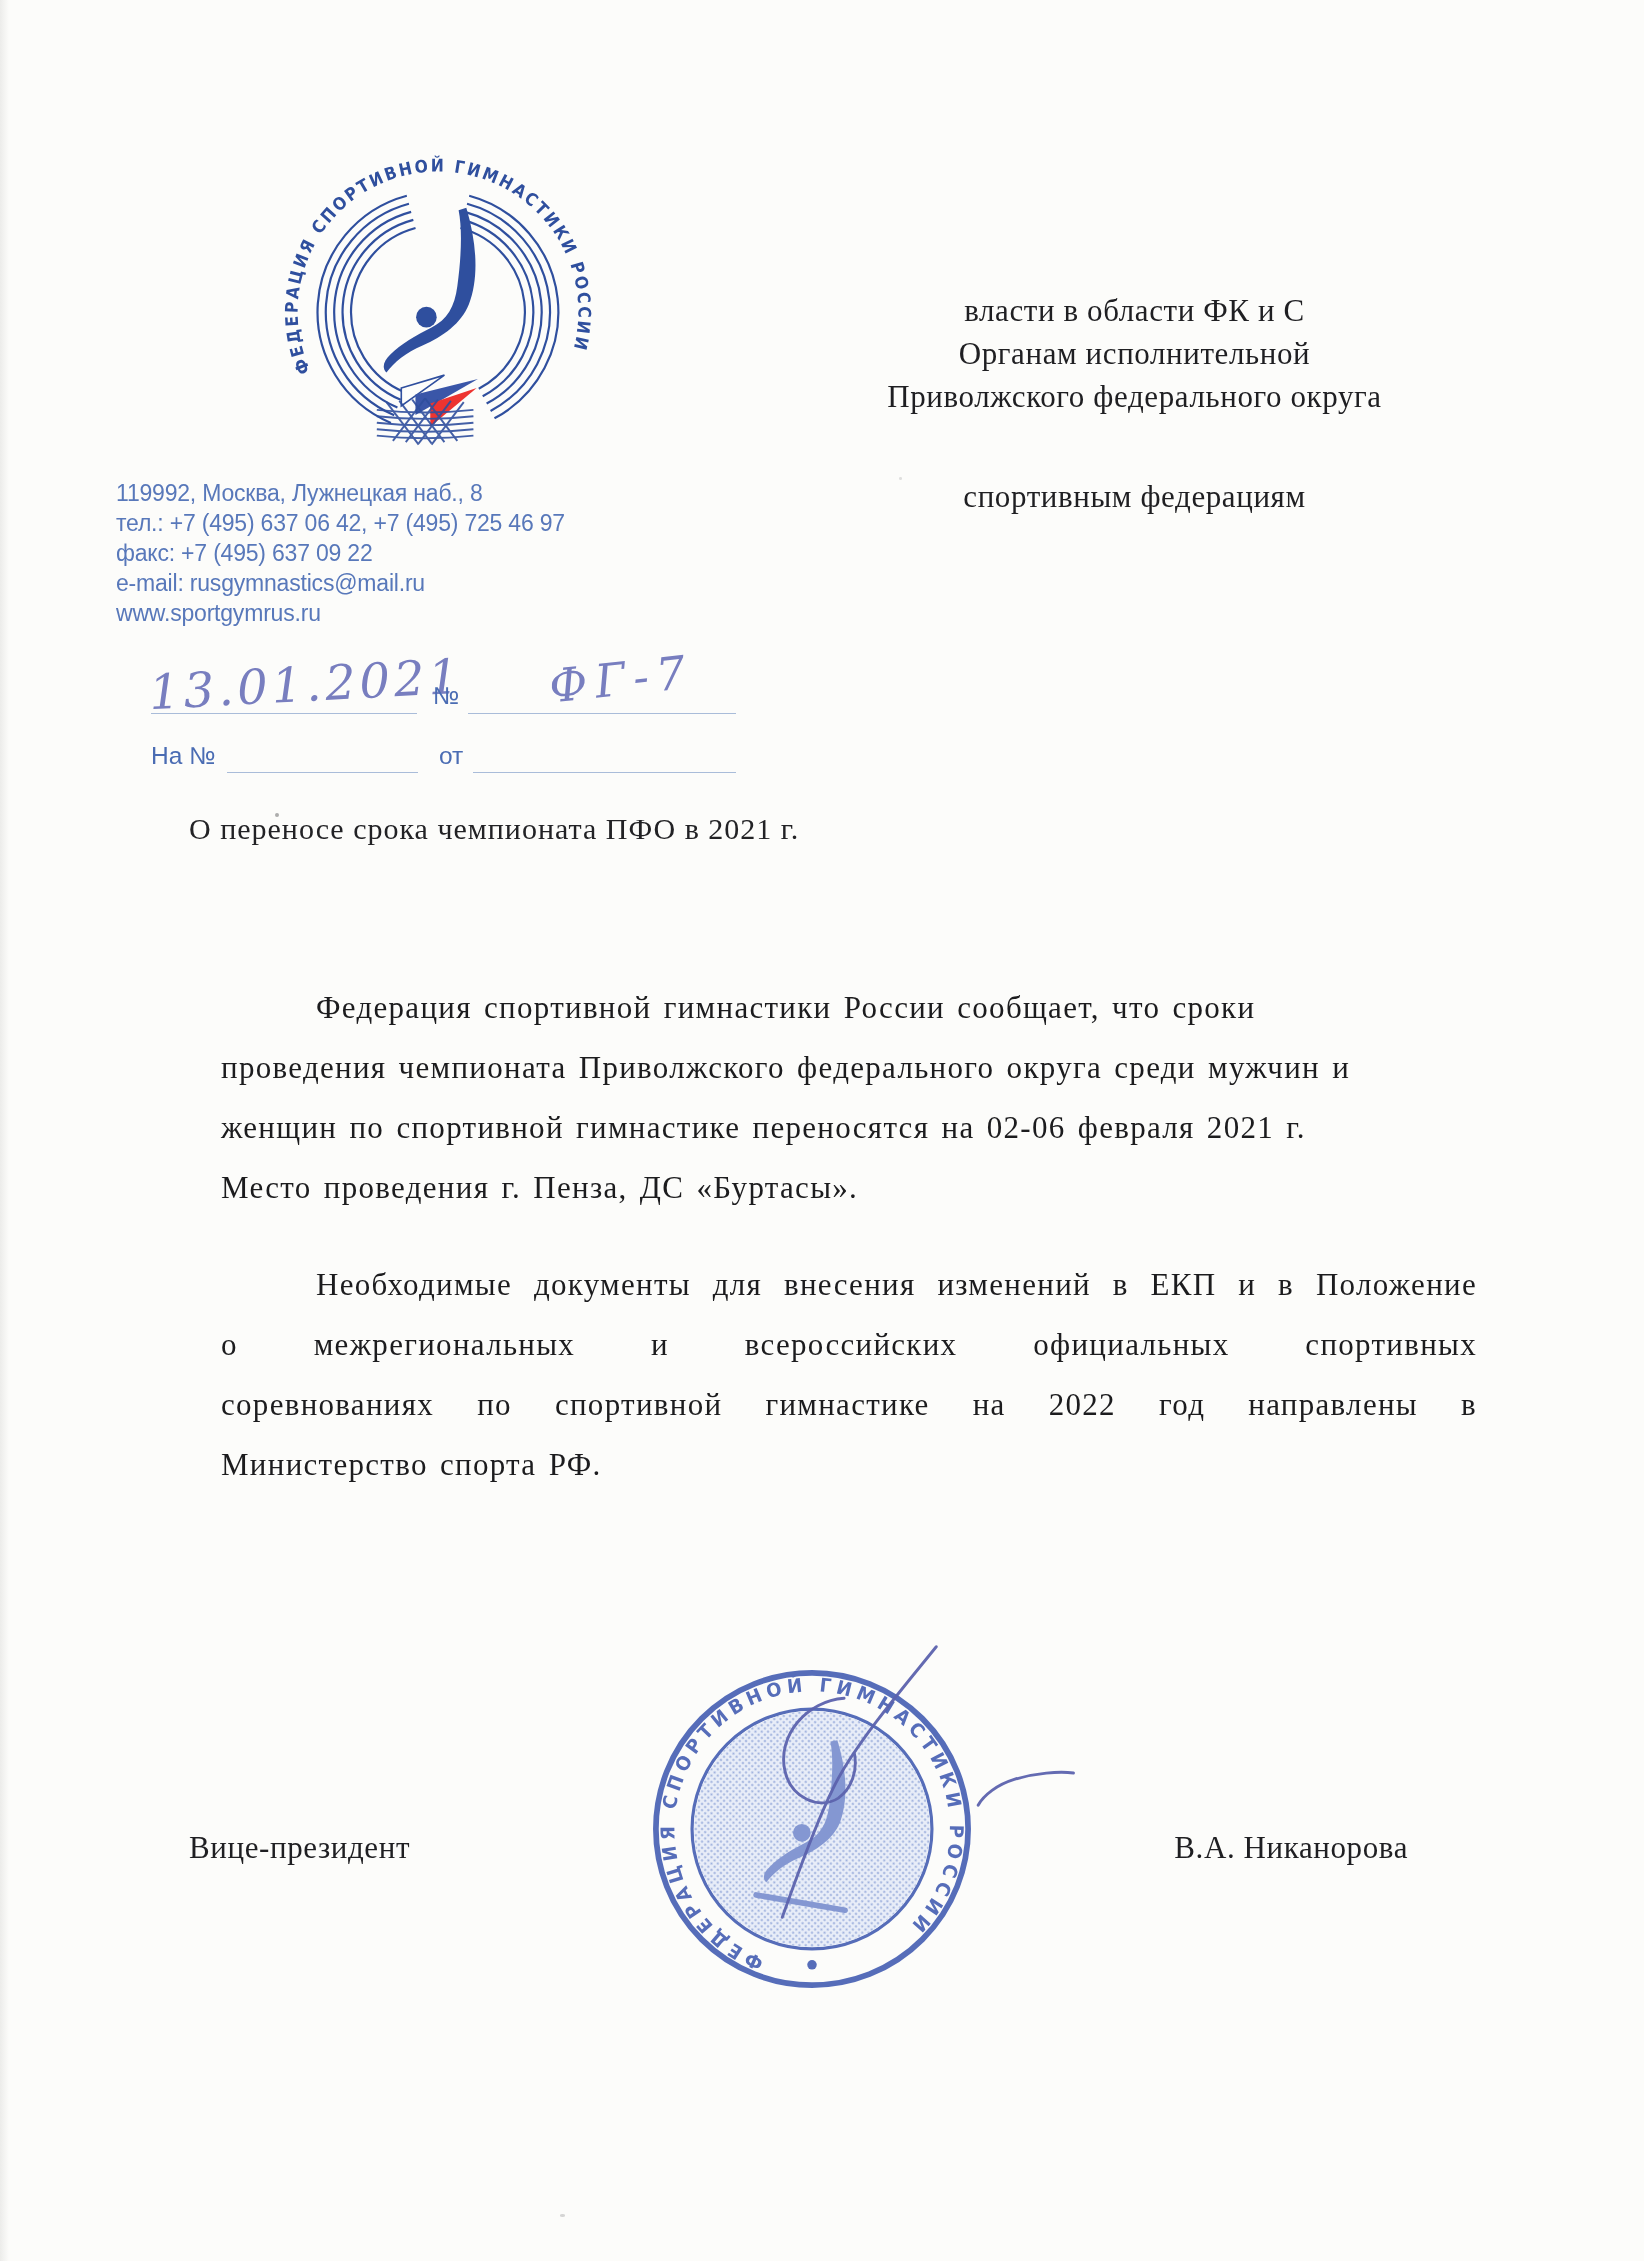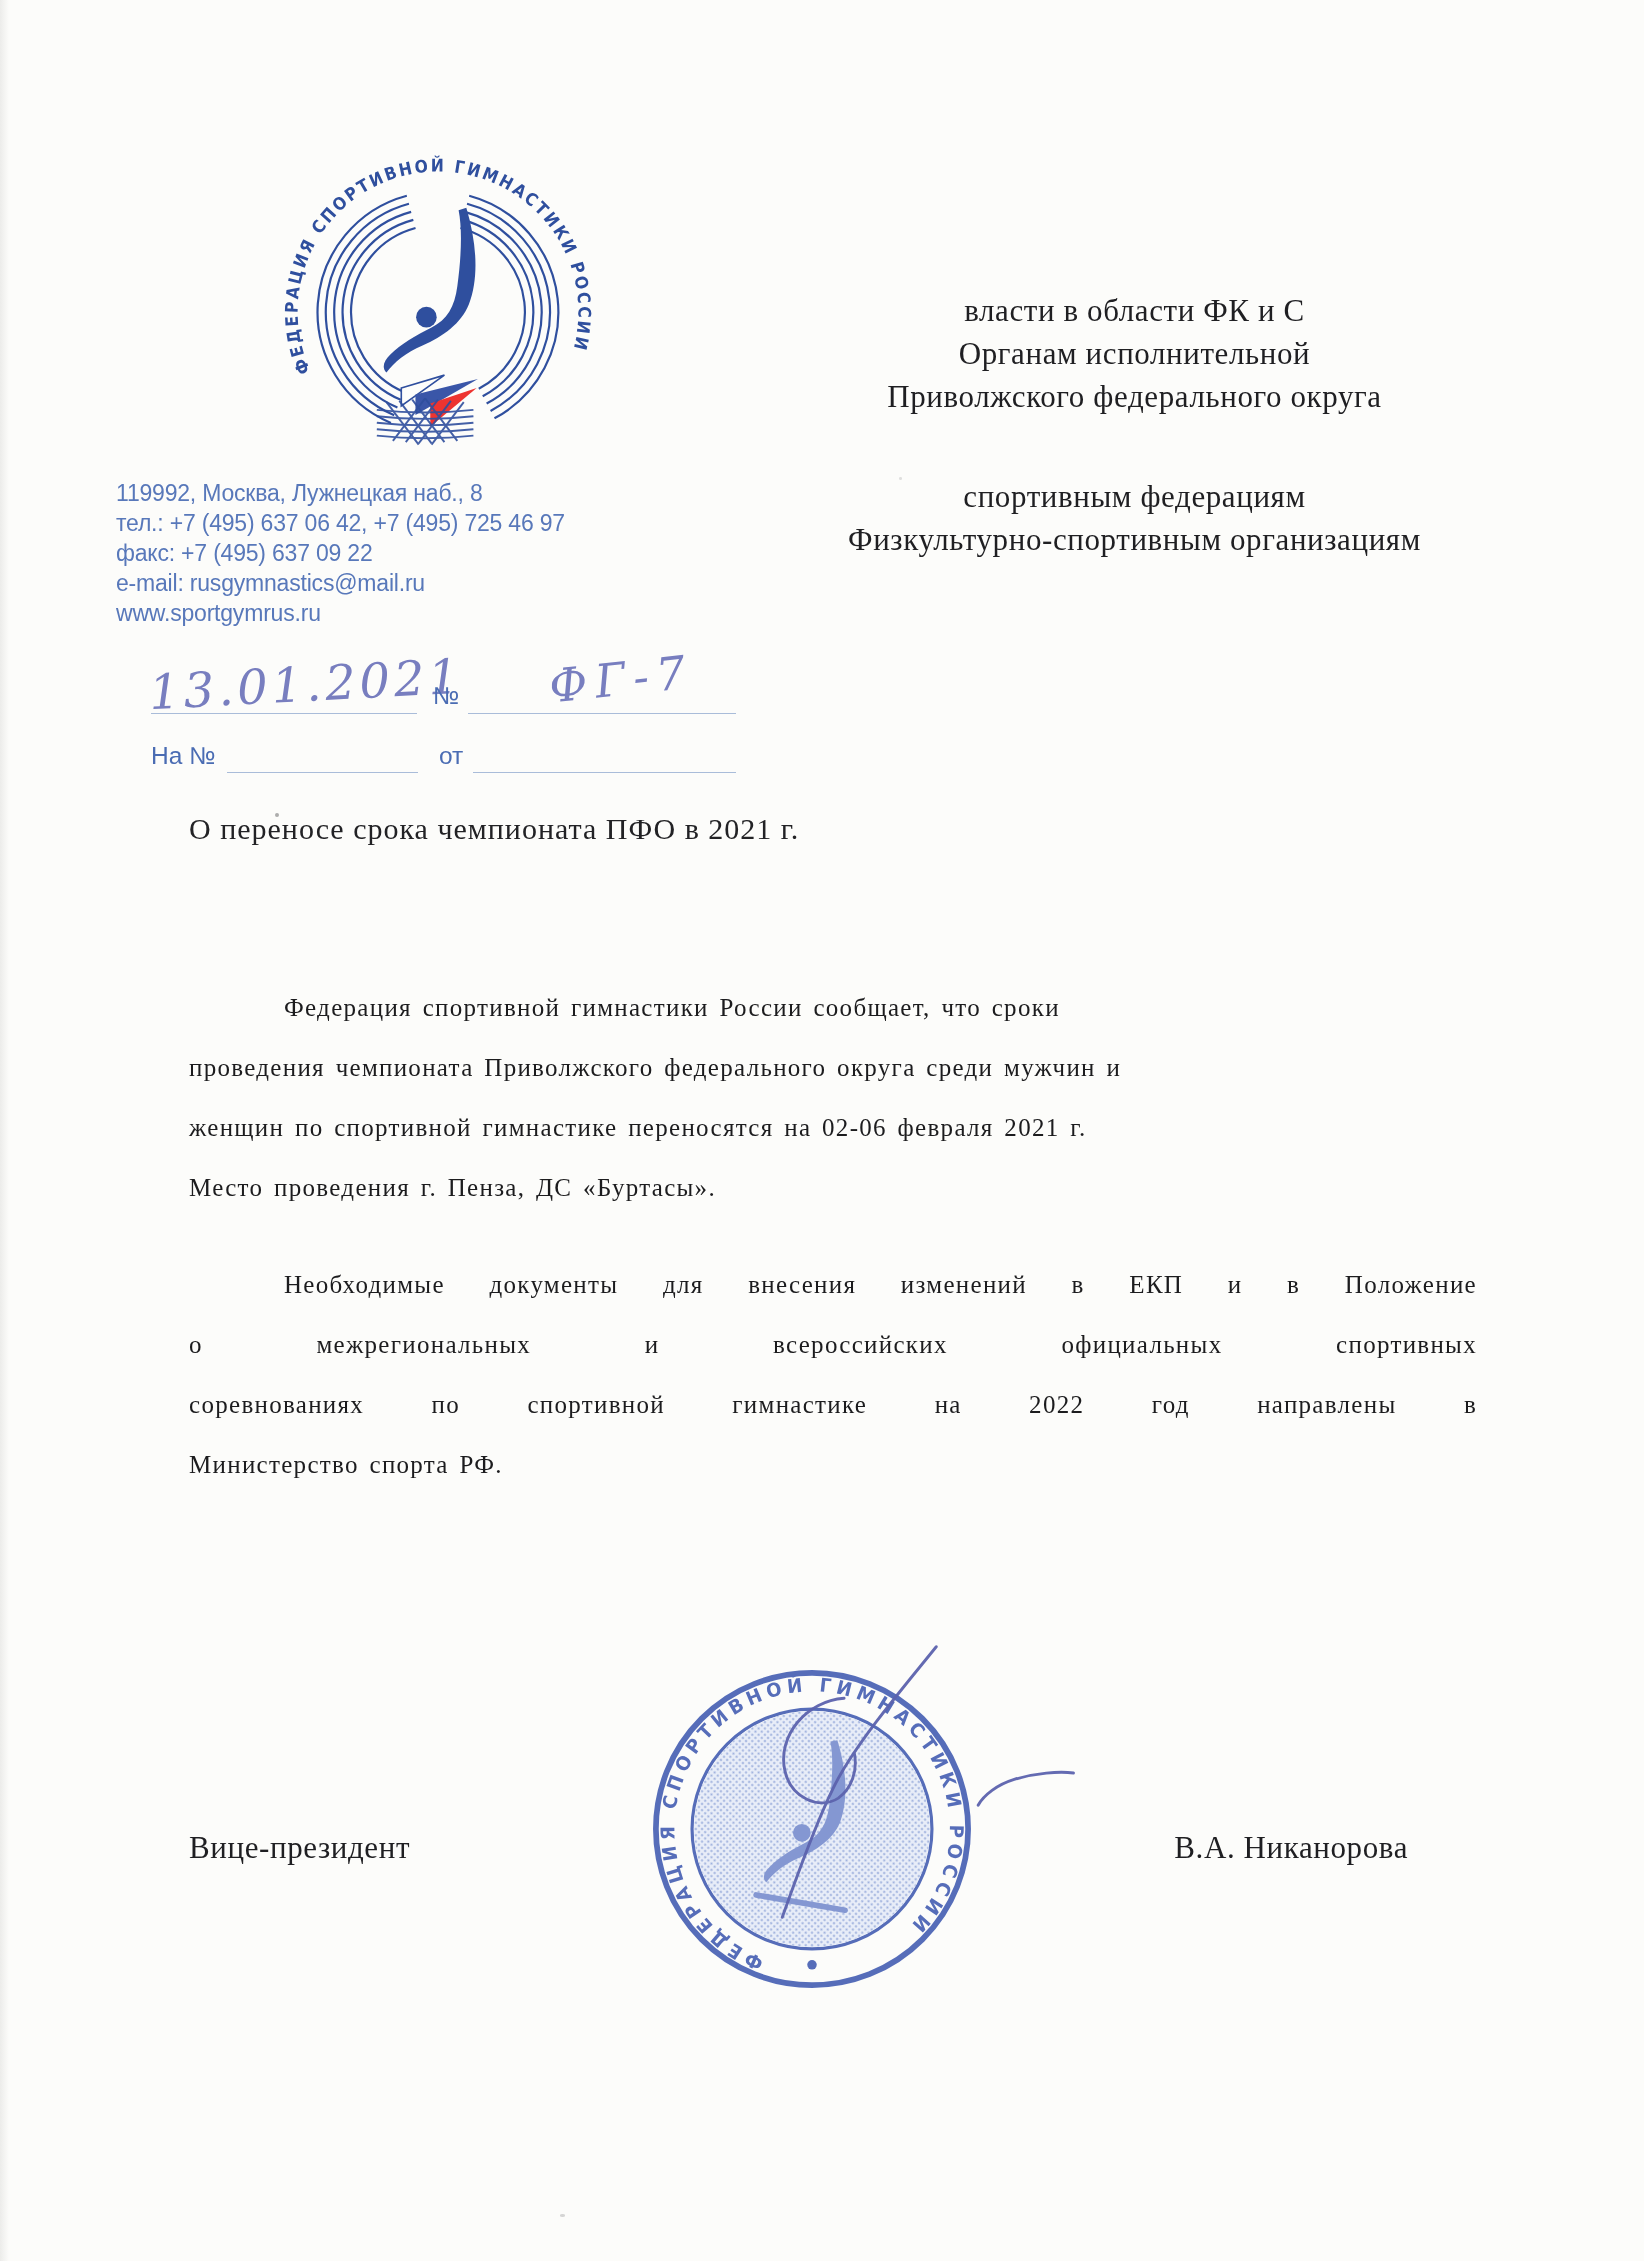--- a/index.html
+++ b/index.html
@@ -45,22 +45,22 @@
   .hand.date{left:149px;top:656px;font-size:48px;letter-spacing:3.9px;transform:rotate(-3deg);}
   .hand.num{left:549px;top:652px;font-size:46px;letter-spacing:7.7px;transform:rotate(-6deg);}
   
   .subject{
     position:absolute;left:189px;top:812px;width:902px;
     font-size:30px;letter-spacing:1px;color:#222225;white-space:nowrap;
   }
   
   .bodytext{position:absolute;left:189px;top:978px;width:1288px;color:#1c1c1e;}
   .bline{
-    height:60px;font-size:25px;line-height:60px;
-    letter-spacing:1.3px;word-spacing:3.2px;white-space:nowrap;
+    height:60px;font-size:31px;line-height:60px;
+    letter-spacing:1.3px;word-spacing:3.2px;white-space:nowrap;margin-left:32px;
   }
   .bline.j{white-space:normal;text-align:justify;overflow:hidden;}
   .bline.j::after{content:"";display:inline-block;width:100%;height:0;}
   .bline.ind{text-indent:95px;}
   .para2{margin-top:37px;}
   
   .sig-title{position:absolute;left:189px;top:1830px;font-size:31px;letter-spacing:0.6px;color:#1f1f22;}
   .sig-name{position:absolute;left:1031px;top:1830px;width:377px;text-align:right;font-size:31px;letter-spacing:0.6px;color:#1f1f22;}
   .stamp{position:absolute;left:647px;top:1664px;width:330px;height:330px;opacity:.93;}
   .sig-strokes{position:absolute;left:612px;top:1514px;width:490px;height:451px;z-index:5;}
@@ -139,21 +139,20 @@
   </div>
 
   <div class="recipient">
     <div class="grp1">
       <div>власти в области ФК и С</div>
       <div>Органам исполнительной</div>
       <div>Приволжского федерального округа</div>
     </div>
     <div class="grp2">
       <div>спортивным федерациям</div>
-      <div>Физкультурно-спортивным организациям</div>
     </div>
   </div>
 
   <div class="hand date">13.01.2021</div>
   <div class="formline" style="left:151px;top:713px;width:266px;"></div>
   <div class="formlabel" style="left:433px;top:682px;">№</div>
   <div class="hand num">ФГ-7</div>
   <div class="formline" style="left:468px;top:713px;width:268px;"></div>
 
   <div class="formlabel" style="left:151px;top:742px;">На №</div>

